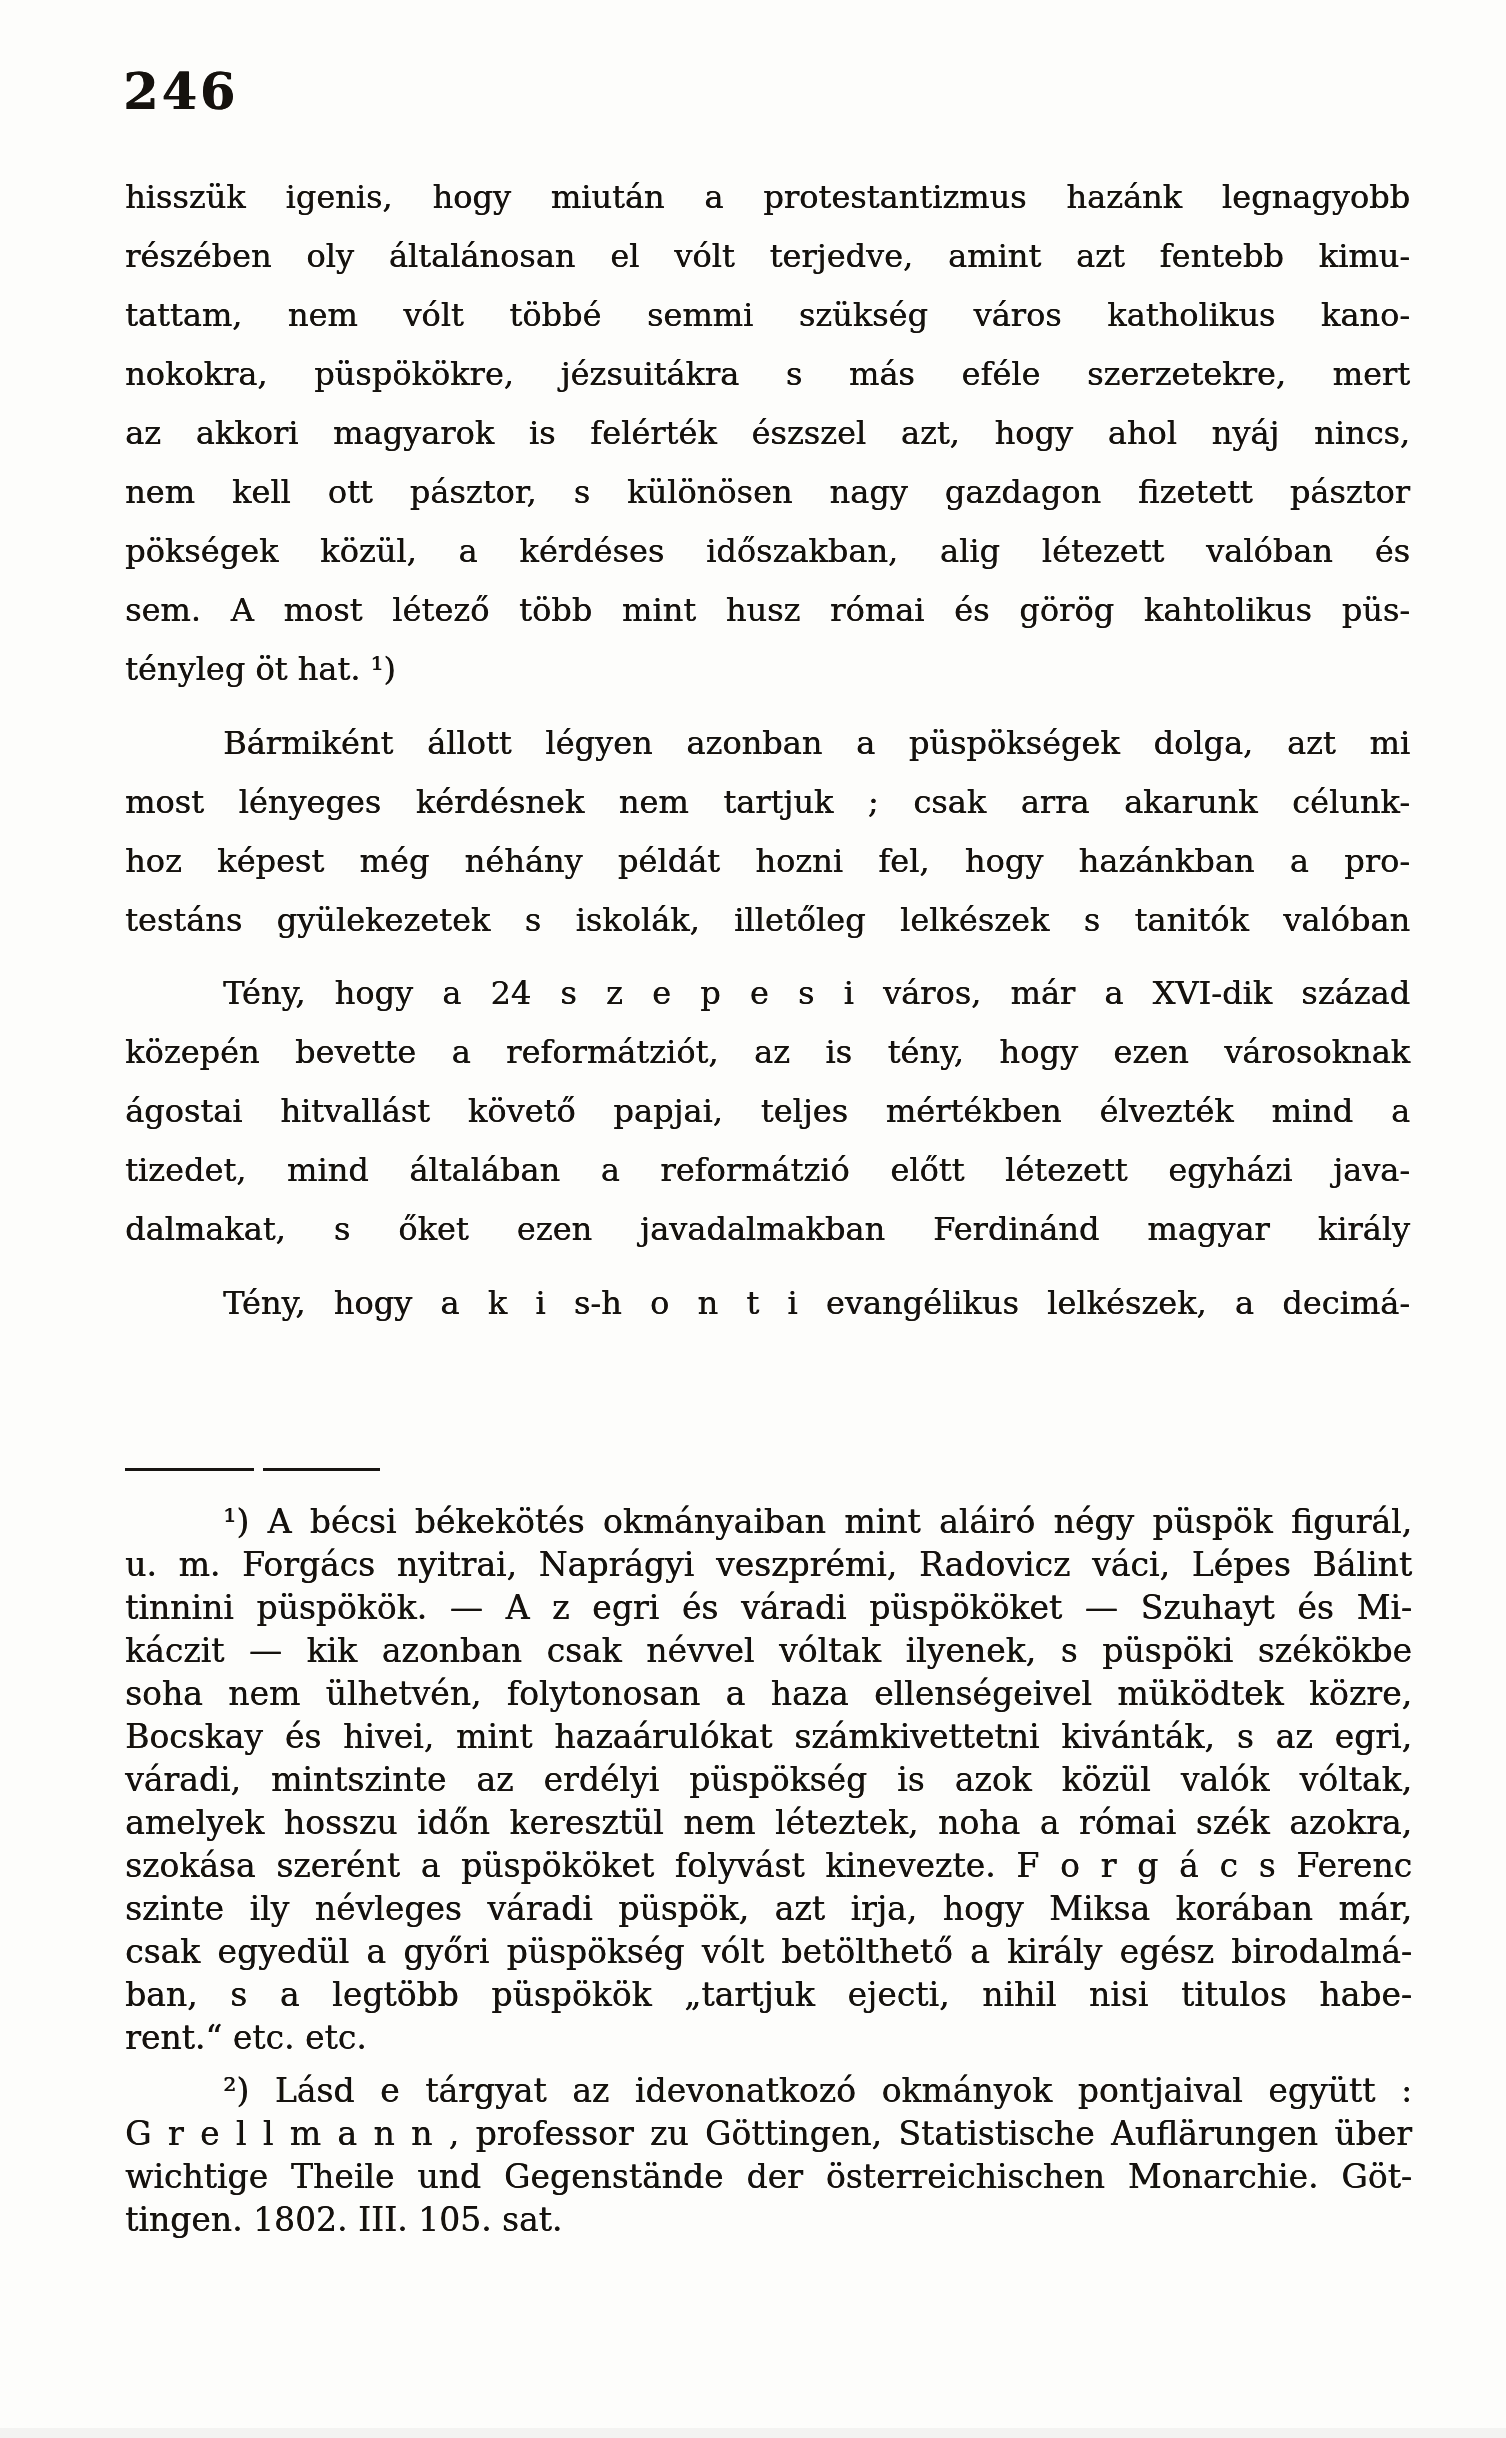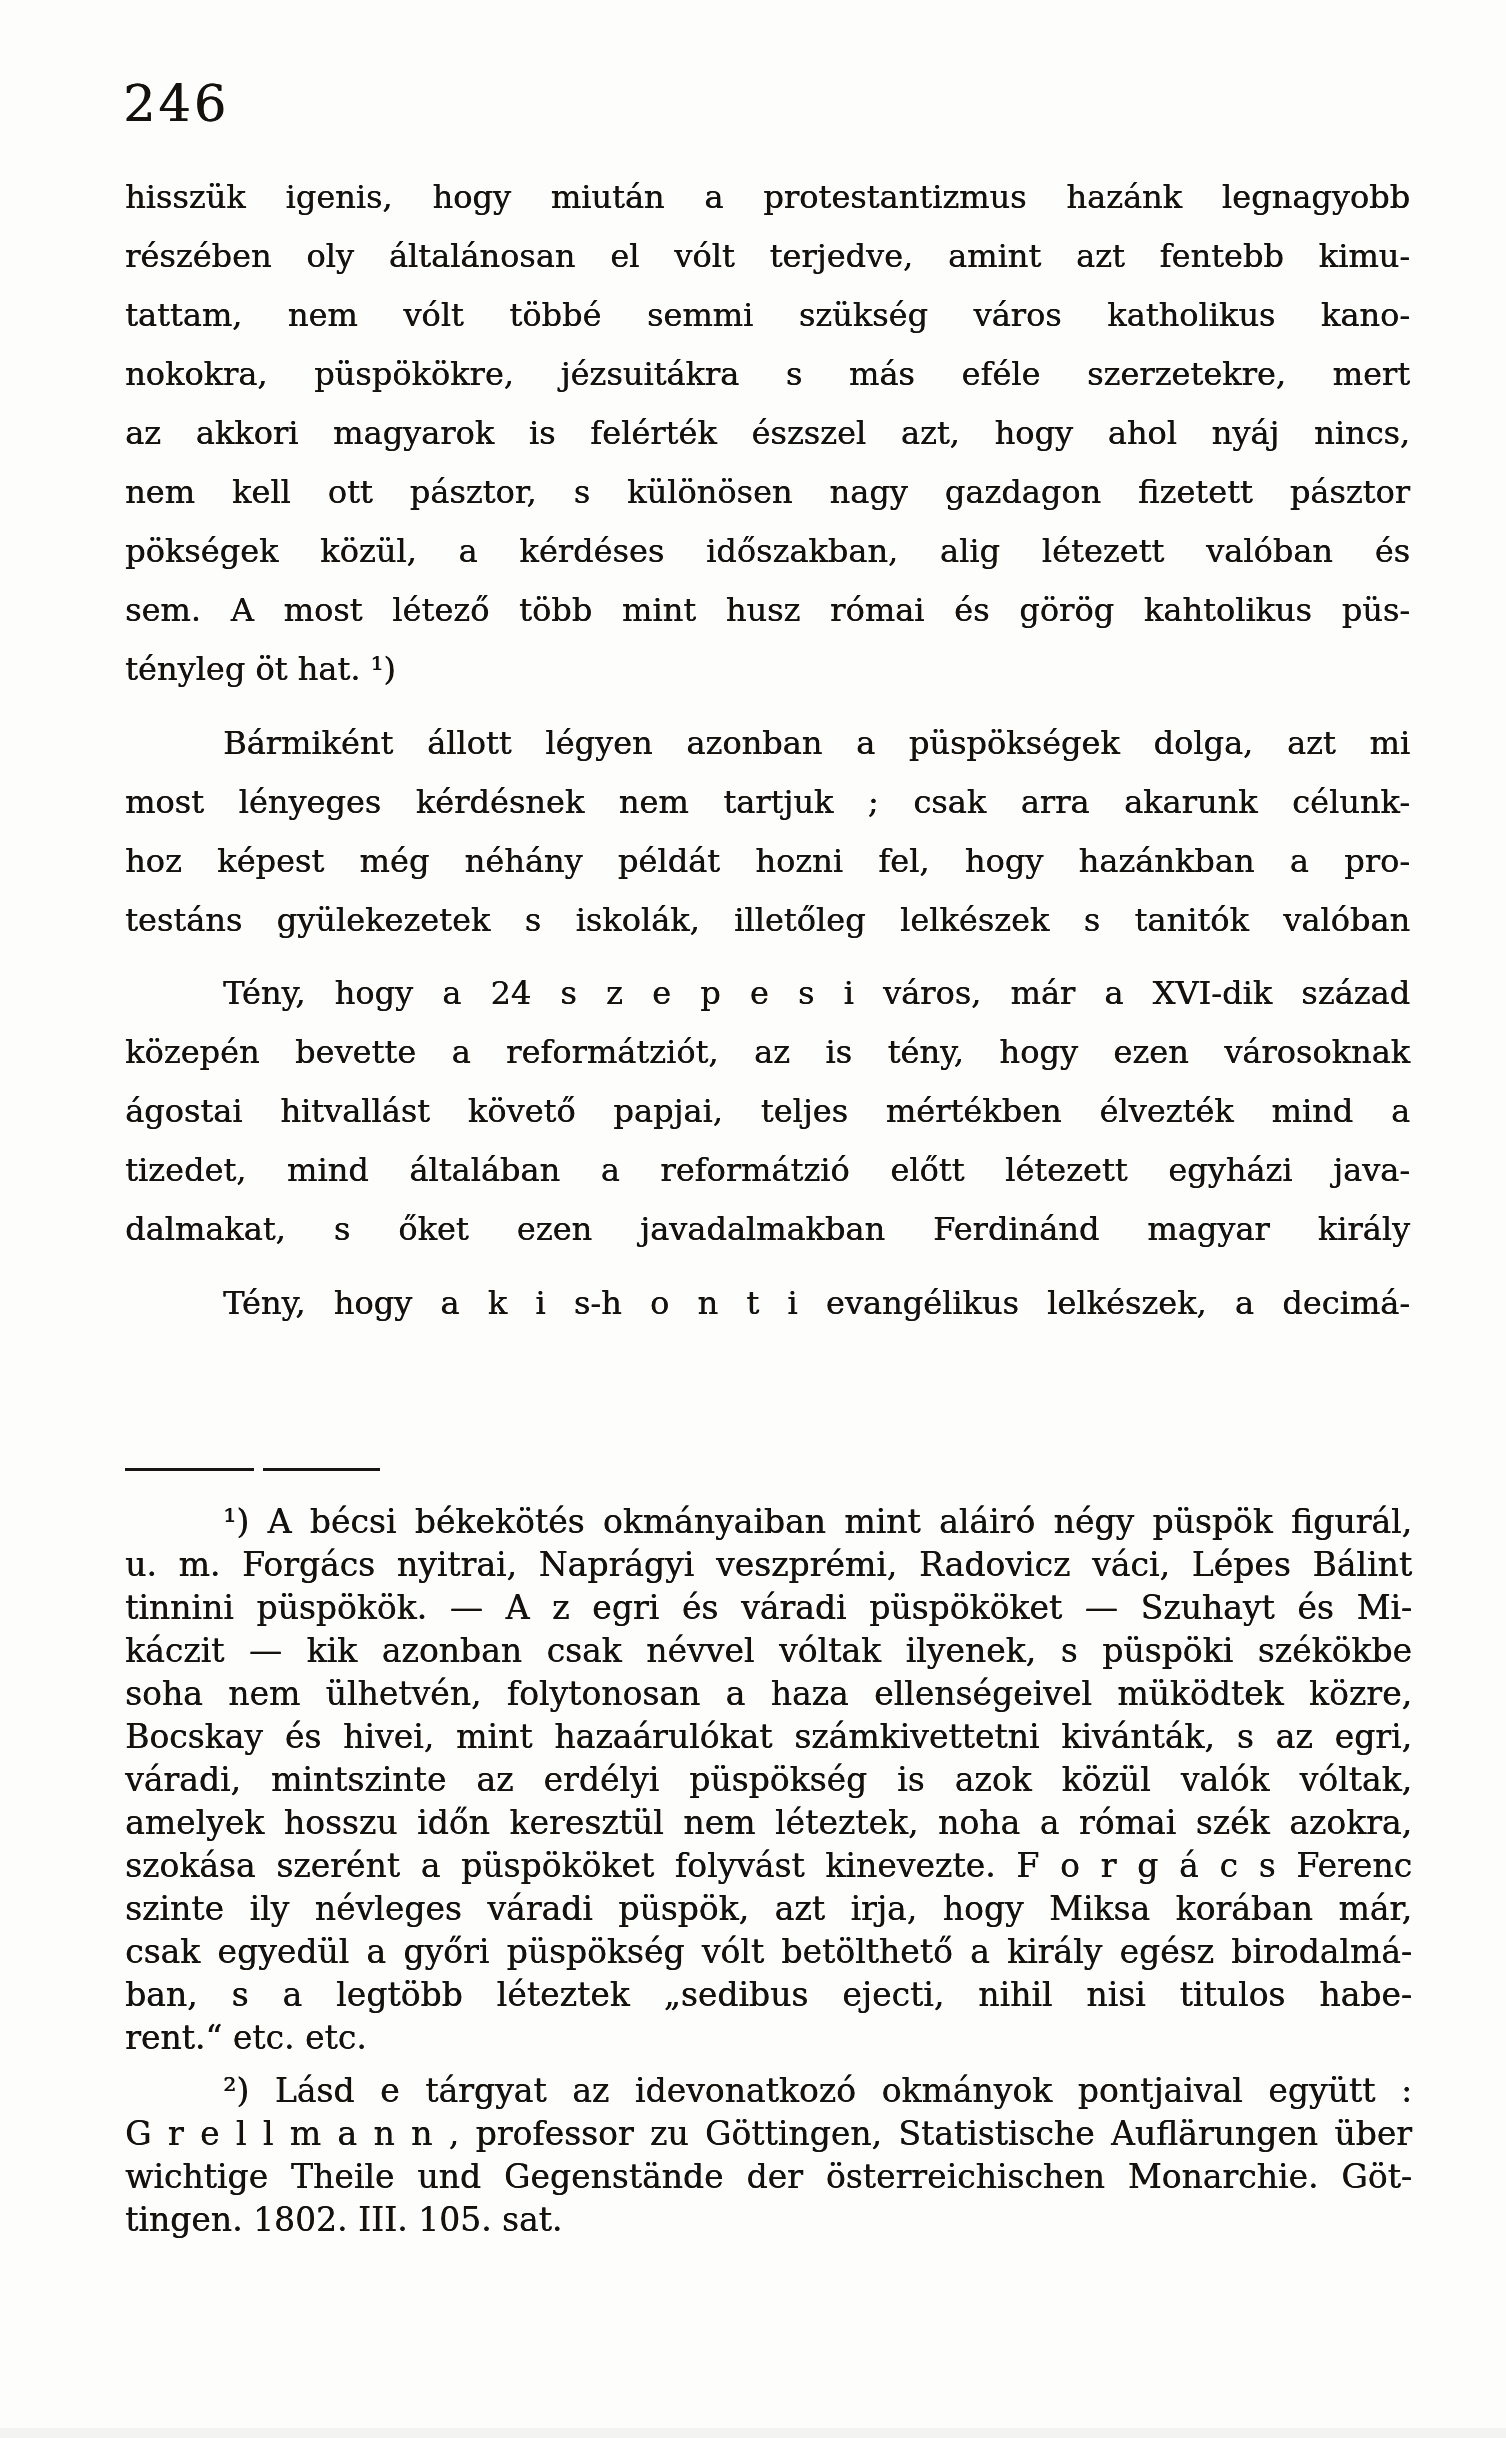--- a/index.html
+++ b/index.html
@@ -6,22 +6,22 @@
   .page{
     position:relative;
     width:1507px;height:2438px;
     margin:0 auto;
     background:#fdfdfb;
     font-family:"DejaVu Serif","Liberation Serif",serif;
     color:#15120e;
     overflow:hidden;
   }
   .page-number{
-    position:absolute;left:123px;top:74px;
-    font-size:51px;font-weight:normal;letter-spacing:2.9px;
+    position:absolute;left:123px;top:61px;
+    font-size:51px;font-weight:bold;letter-spacing:2.9px;
     text-shadow:0.5px 0.4px 0 currentColor;
   }
   .main-text{
     position:absolute;left:125px;top:168px;width:1285px;
     font-size:32px;
   }
   .main-text .line{
     height:59px;line-height:59px;
   }
   .footnotes{
@@ -91,21 +91,21 @@
       <div class="line">u. m. Forgács nyitrai, Naprágyi veszprémi, Radovicz váci, Lépes Bálint</div>
       <div class="line">tinnini püspökök. — A z egri és váradi püspököket — Szuhayt és Mi-</div>
       <div class="line">káczit — kik azonban csak névvel vóltak ilyenek, s püspöki székökbe</div>
       <div class="line">soha nem ülhetvén, folytonosan a haza ellenségeivel müködtek közre,</div>
       <div class="line">Bocskay és hivei, mint hazaárulókat számkivettetni kivánták, s az egri,</div>
       <div class="line">váradi, mintszinte az erdélyi püspökség is azok közül valók vóltak,</div>
       <div class="line">amelyek hosszu időn keresztül nem léteztek, noha a római szék azokra,</div>
       <div class="line">szokása szerént a püspököket folyvást kinevezte. F o r g á c s Ferenc</div>
       <div class="line">szinte ily névleges váradi püspök, azt irja, hogy Miksa korában már,</div>
       <div class="line">csak egyedül a győri püspökség vólt betölthető a király egész birodalmá-</div>
-      <div class="line">ban, s a legtöbb léteztek „sedibus ejecti, nihil nisi titulos habe-</div>
+      <div class="line">ban, s a legtöbb püspökök „tartjuk ejecti, nihil nisi titulos habe-</div>
       <div class="line no-just">rent.“ etc. etc.</div>
       <div class="line para">²) Lásd e tárgyat az idevonatkozó okmányok pontjaival együtt :</div>
       <div class="line">G r e l l m a n n , professor zu Göttingen, Statistische Auflärungen über</div>
       <div class="line">wichtige Theile und Gegenstände der österreichischen Monarchie. Göt-</div>
       <div class="line no-just">tingen. 1802. III. 105. sat.</div>
     </div>
 
   <div class="bottom-strip"></div>
 </div>
 

